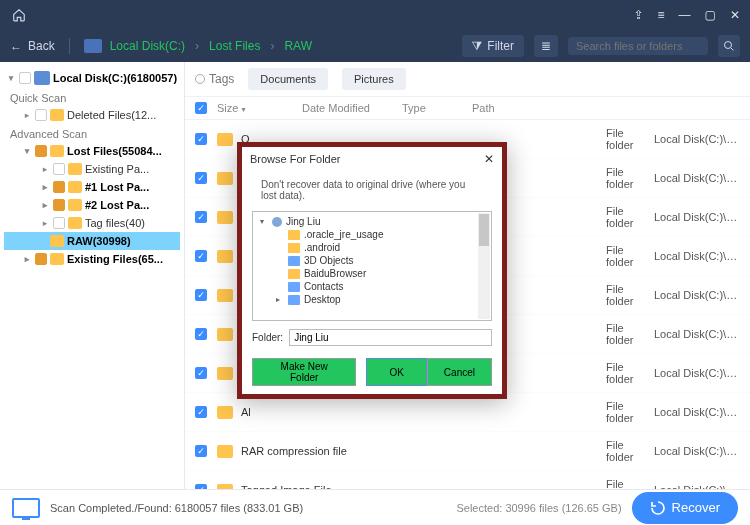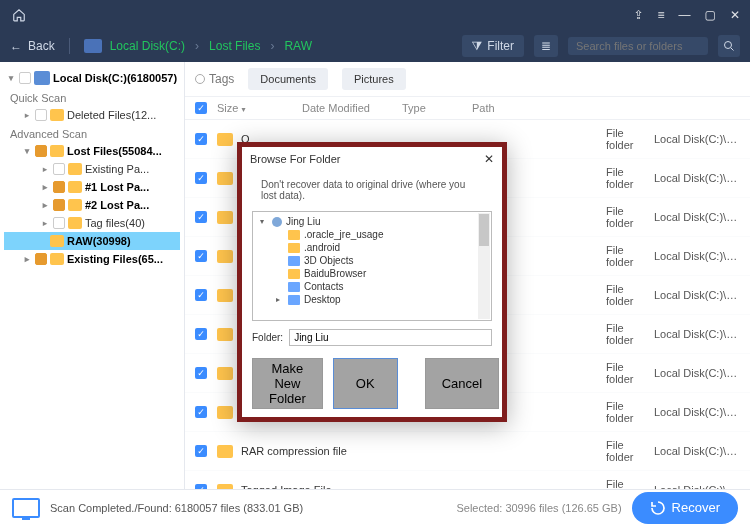--- a/index.html
+++ b/index.html
@@ -70,21 +70,21 @@
 .dialog-tree .scrollbar .thumb{background:#c7c7c7;height:32px;margin:1px}
 .dt-row{display:flex;align-items:center;gap:4px;padding:1px 0}
 .dt-row .exp{width:8px;font-size:8px;color:#666}
 .dt-row .icon{width:12px;height:10px;background:#ffc44d;border-radius:1px;flex-shrink:0}
 .dt-row .icon.user{background:#7fa8d9;border-radius:50%;width:10px;height:10px}
 .dt-row .icon.blue{background:#6aa6ff}
 .dt-row .icon.ppl{background:#6aa6ff}
 .dialog-folder{display:flex;align-items:center;gap:6px;padding:6px 10px;font-size:10px}
 .dialog-folder input{flex:1;border:1px solid #bbb;padding:2px 4px;font-size:10px}
 .dialog-btns{display:flex;justify-content:space-between;padding:6px 10px 8px;gap:10px}
-.dialog-btns button{font-size:13px;padding:2px 16px;border:1px solid #999;background:#a3a3a3;cursor:pointer}
+.dialog-btns button{font-size:10px;padding:2px 16px;border:1px solid #999;background:#22c55e;cursor:pointer}
 .dialog-btns .ok{border-color:#5a8dd6;padding:2px 22px}
 .arrow-dn{font-size:8px;color:#888}
 svg{display:block}
 </style>
 </head>
 <body>
 
 <div class="titlebar">
   <span class="home">
     <svg width="14" height="14" viewBox="0 0 24 24" fill="none" stroke="#cfd8e6" stroke-width="2">
@@ -367,18 +367,18 @@
         <span class="icon blue"></span>
         <span>Desktop</span>
       </div>
     </div>
   <div class="dialog-folder">
     <span>Folder:</span>
     <input value="Jing Liu" style="">
   </div>
   <div class="dialog-btns">
     <button>Make New Folder</button>
-    <div style="display:flex;gap:27px">
+    <div style="display:flex;gap:0">
       <button class="ok">OK</button>
       <button>Cancel</button>
     </div>
   </div>
 </div>
 
 </body></html>

